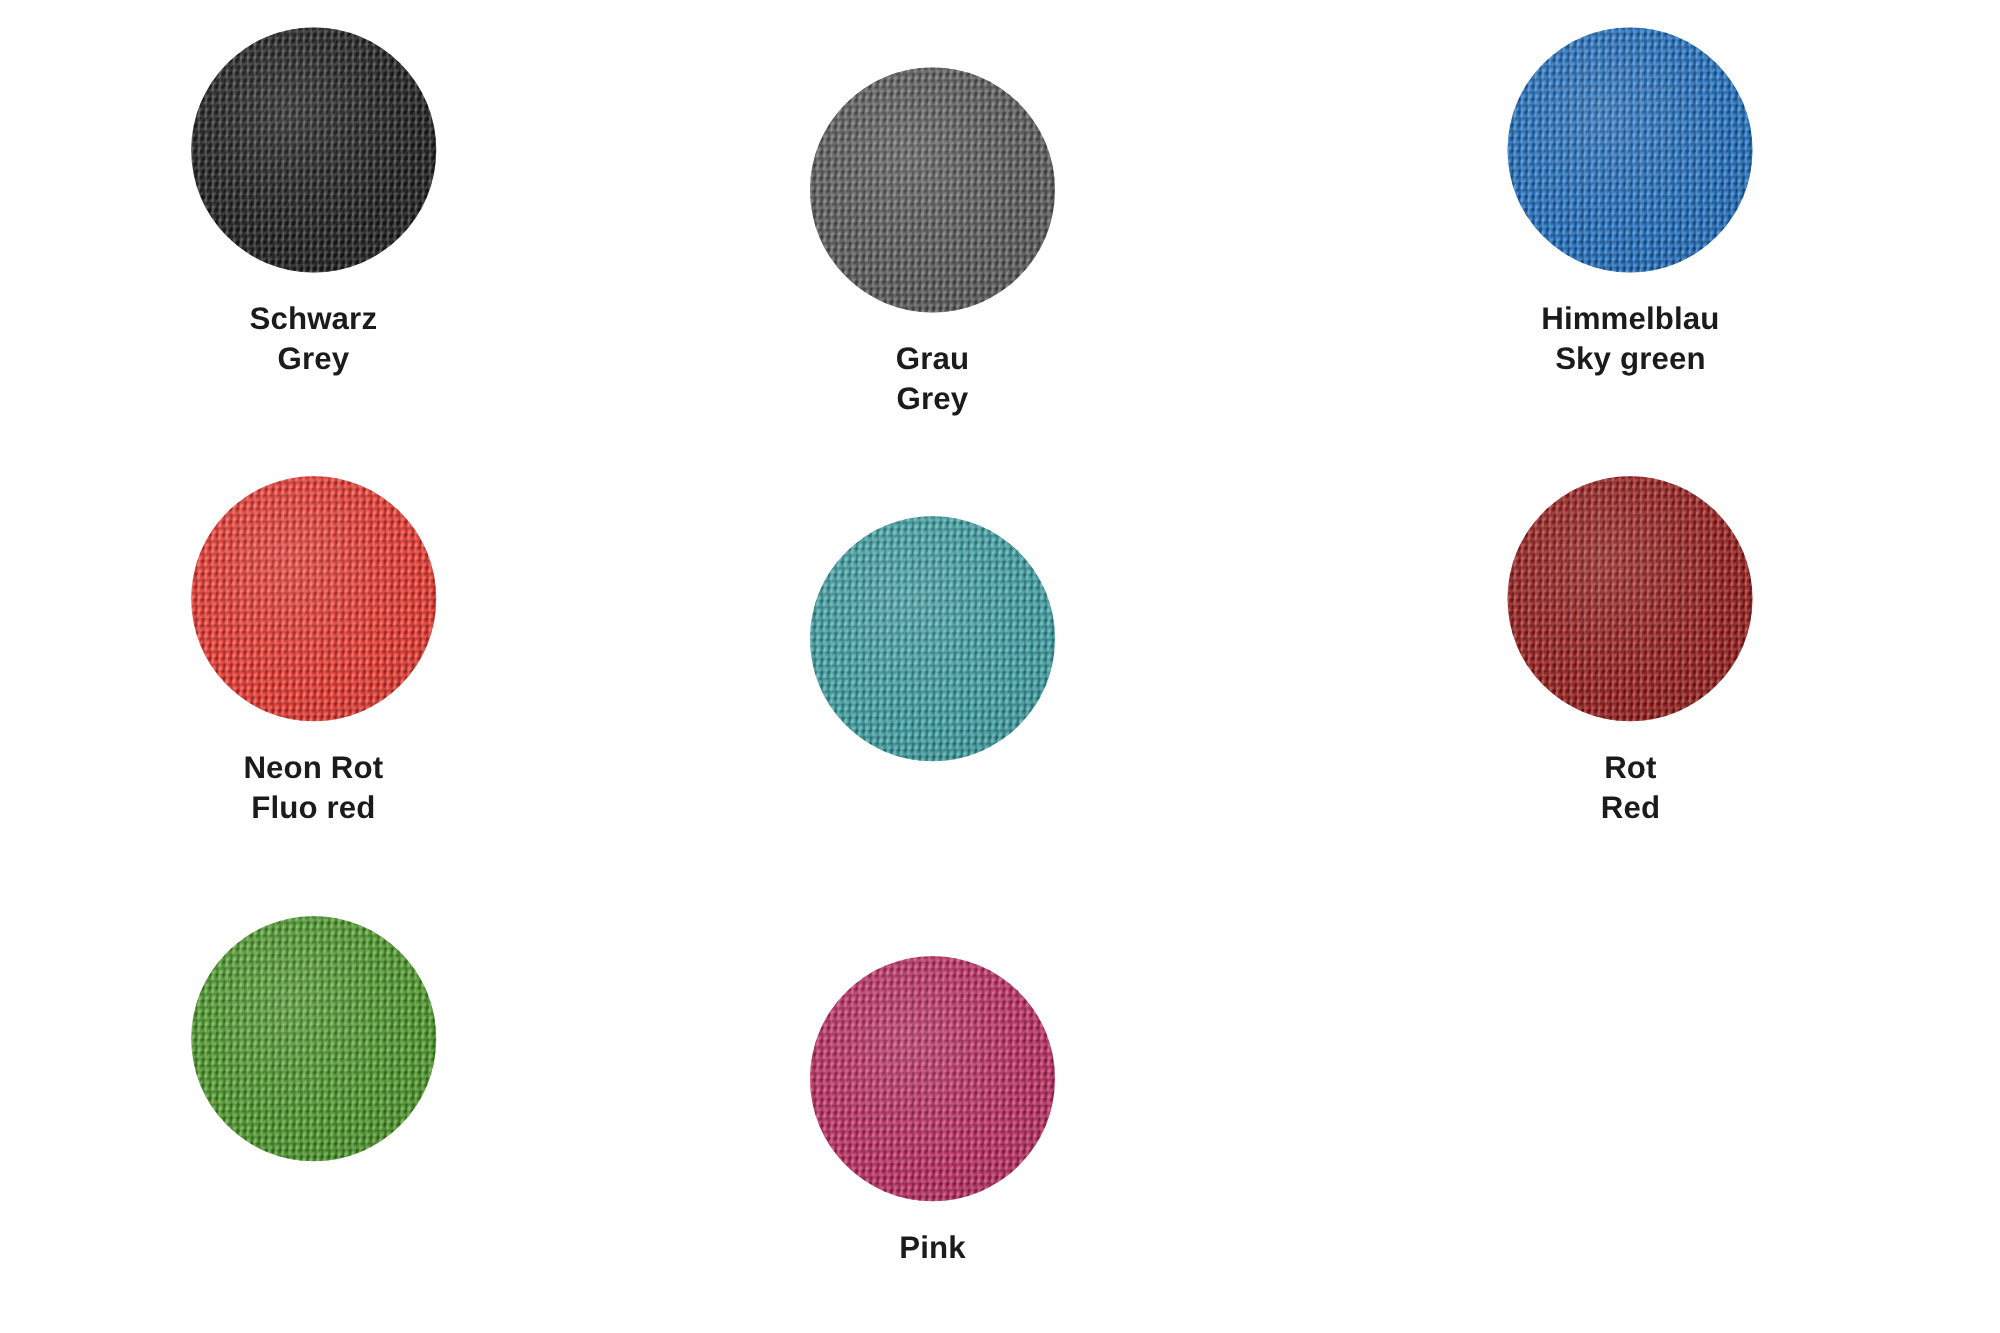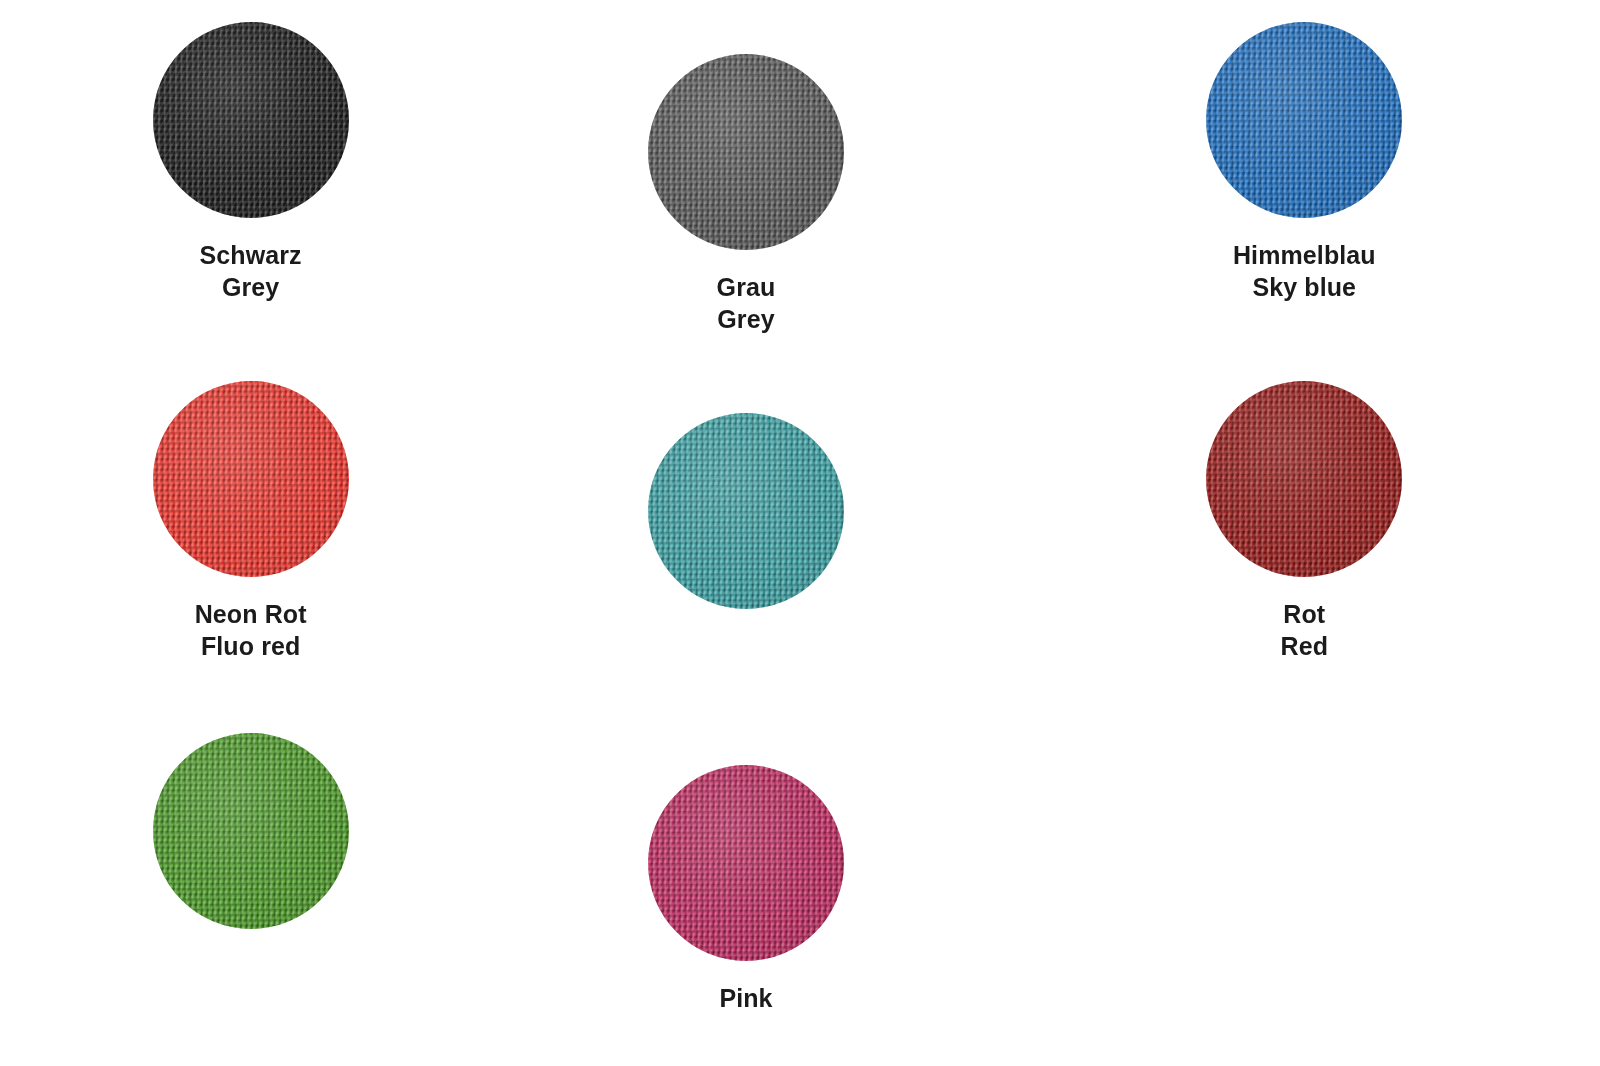--- a/index.html
+++ b/index.html
@@ -137,21 +137,21 @@
       <div class="swatch-disc" style="background-color: rgb(92, 92, 92);"></div>
       <div class="swatch-caption">
         <span class="caption-line">Grau</span>
         <span class="caption-line">Grey</span>
       </div>
     </div>
     <div class="swatch-cell col-2 row-0">
       <div class="swatch-disc" style="background-color: rgb(31, 114, 198);"></div>
       <div class="swatch-caption">
         <span class="caption-line">Himmelblau</span>
-        <span class="caption-line">Sky blue</span>
+        <span class="caption-line">Sky green</span>
       </div>
     </div>
     <div class="swatch-cell col-0 row-1">
       <div class="swatch-disc" style="background-color: rgb(244, 56, 47);"></div>
       <div class="swatch-caption">
         <span class="caption-line">Neon Rot</span>
         <span class="caption-line">Fluo red</span>
       </div>
     </div>
     <div class="swatch-cell col-1 row-1">

